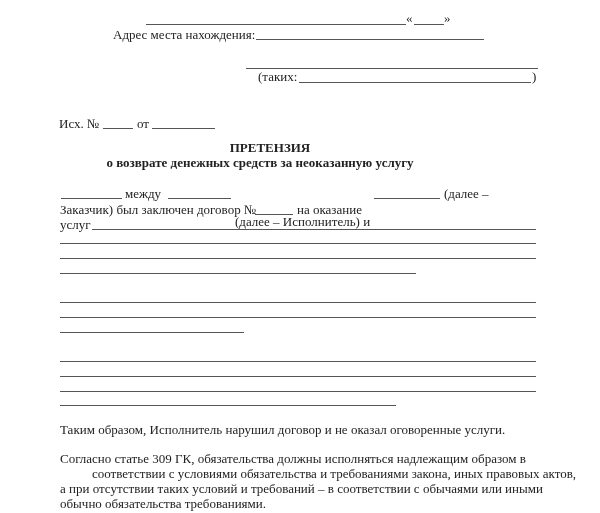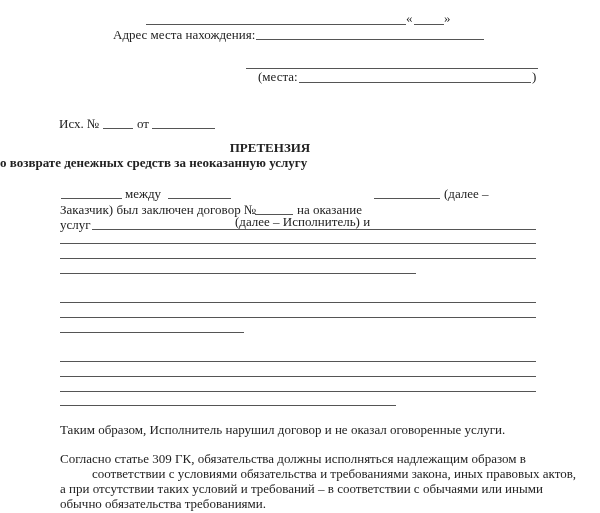--- a/index.html
+++ b/index.html
@@ -14,31 +14,31 @@
 
 <div class="ul" style="left:146px; top:24px; width:260px;"></div>
 <span class="abs" style="left:406px; top:10px;">«</span>
 <div class="ul" style="left:414px; top:24px; width:30px;"></div>
 <span class="abs" style="left:444px; top:10px;">»</span>
 
 <span class="abs" style="left:113px; top:27px;">Адрес места нахождения:</span>
 <div class="ul" style="left:256px; top:39px; width:228px;"></div>
 
 <div class="ul" style="left:246px; top:68px; width:292px;"></div>
-<span class="abs" style="left:258px; top:69px;">(места:</span>
+<span class="abs" style="left:258px; top:69px;">(таких:</span>
 <div class="ul" style="left:299px; top:82px; width:232px;"></div>
 <span class="abs" style="left:532px; top:69px;">)</span>
 
 <span class="abs" style="left:59px; top:116px;">Исх. №</span>
 <div class="ul" style="left:103px; top:128px; width:30px;"></div>
 <span class="abs" style="left:137px; top:116px;">от</span>
 <div class="ul" style="left:152px; top:128px; width:63px;"></div>
 
 <div class="abs bold" style="left:0; width:540px; text-align:center; top:140px;">ПРЕТЕНЗИЯ</div>
-<div class="abs bold" style="left:0; width:520px; text-align:left; top:155px;">о возврате денежных средств за неоказанную услугу</div>
+<div class="abs bold" style="left:0; width:520px; text-align:center; top:155px;">о возврате денежных средств за неоказанную услугу</div>
 
 <div class="ul" style="left:61px; top:198px; width:61px;"></div>
 <span class="abs" style="left:125px; top:186px;">между</span>
 <div class="ul" style="left:168px; top:198px; width:63px;"></div>
 <span class="abs" style="left:235px; top:186px;margin-top:28px;">(далее – Исполнитель) и</span>
 <div class="ul" style="left:374px; top:198px; width:66px;"></div>
 <span class="abs" style="left:444px; top:186px;">(далее –</span>
 
 <span class="abs" style="left:60px; top:202px;">Заказчик) был заключен договор №</span>
 <div class="ul" style="left:255px; top:214px; width:38px;"></div>

